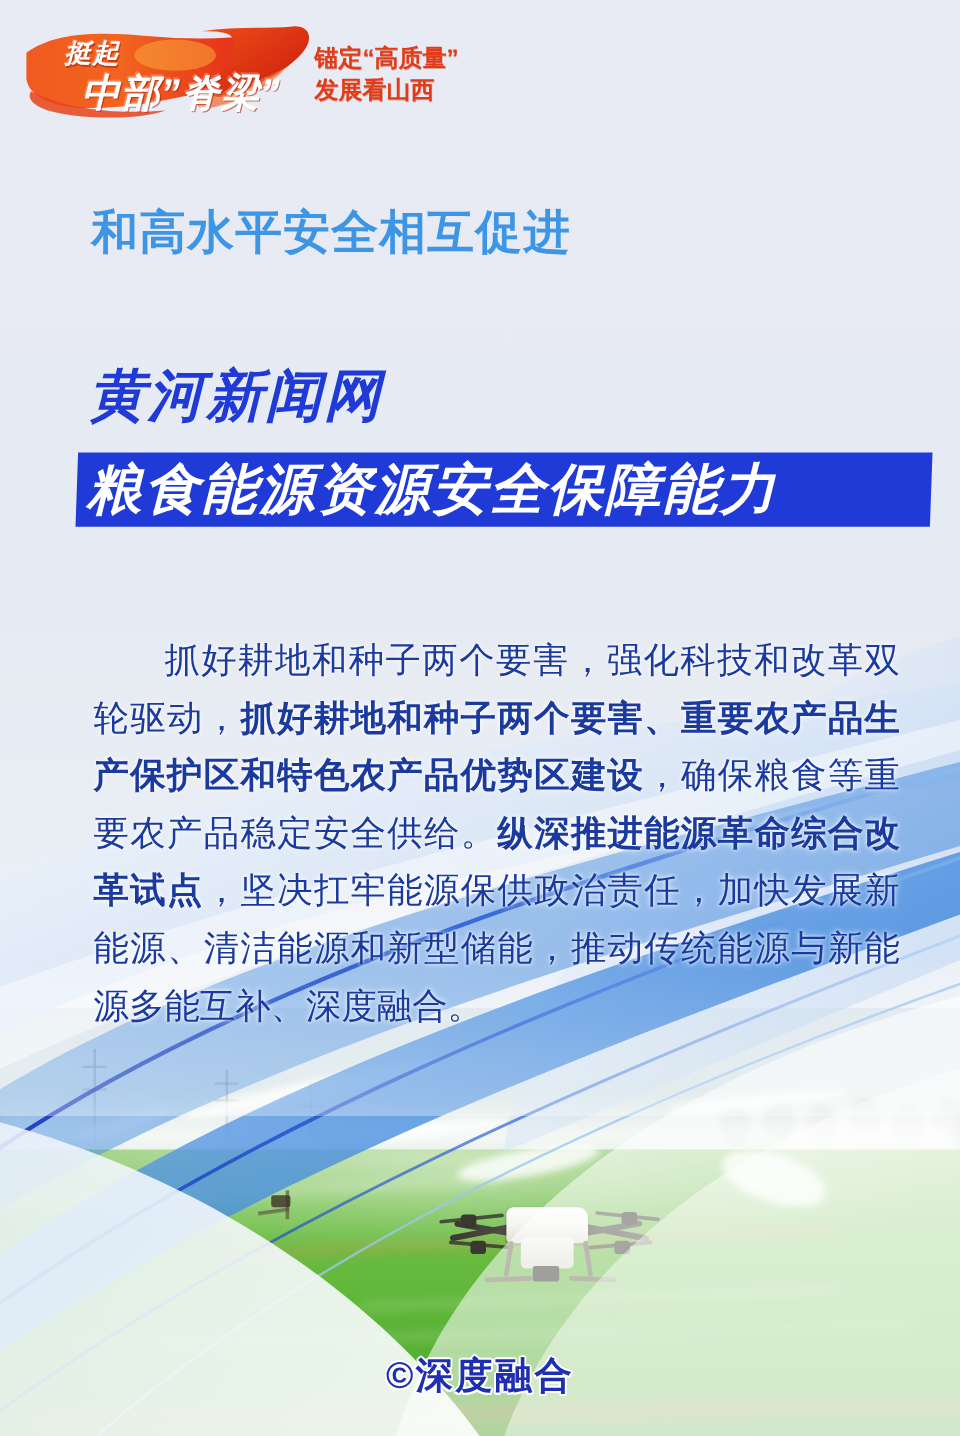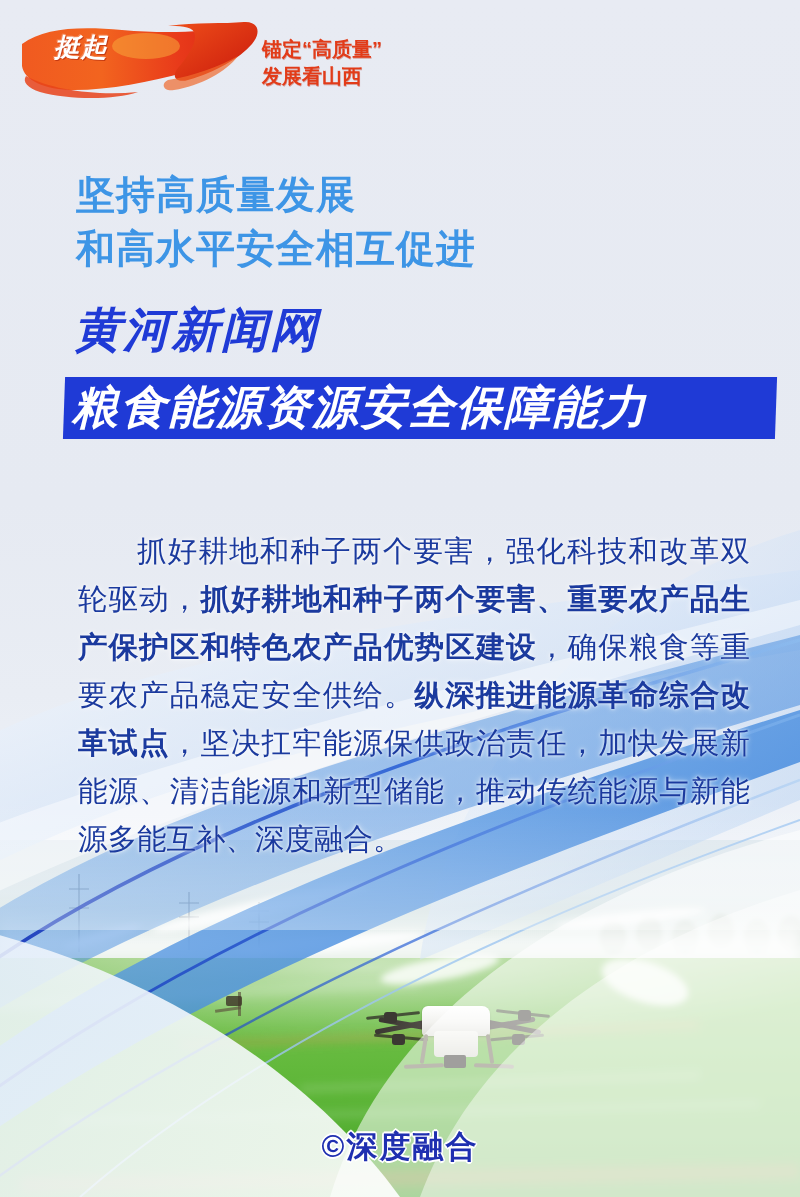--- a/index.html
+++ b/index.html
@@ -143,21 +143,21 @@
   }
   .logo-text-a, .logo-text-b {
     position: absolute;
     color: #ffffff;
     font-weight: bold;
     font-style: italic;
     letter-spacing: 1px;
     text-shadow: 1px 1px 0 rgba(160,30,10,0.55), -1px -1px 0 rgba(255,255,255,0.25);
     white-space: nowrap;
   }
-  .logo-text-a { left: 36px; top: 16px; font-size: 26px; }
+  .logo-text-a { left: 36px; top: 16px; font-size: 22px; }
   .logo-text-b { left: 50px; top: 42px; font-size: 32px; }
 
   .slogan {
     position: absolute; left: 262px; top: 36px;
     color: #e23b18;
     font-weight: bold;
     font-size: 20px;
     line-height: 27px;
     white-space: nowrap;
     text-shadow: 0.5px 0.5px 0 rgba(180,30,0,0.35);
@@ -371,29 +371,29 @@
       </defs>
       <path d="M4,24 C26,8 60,6 104,10 C150,14 186,12 214,6 C228,3 236,10 228,20
                C216,34 196,44 168,52 C132,62 92,70 56,70 C26,70 6,60 4,46 Z" fill="url(#bg1)"></path>
       <path d="M150,6 C178,2 206,4 226,2 C240,1 244,12 234,24 C222,38 198,52 170,60
                C160,63 152,58 160,48 C172,34 180,20 176,12 C173,6 160,6 150,6 Z" fill="url(#bg2)"></path>
       <path d="M8,56 C34,70 78,76 120,72 C96,80 52,80 22,72 C10,68 4,62 8,56 Z" fill="#e8431a" opacity="0.85"></path>
       <path d="M150,60 C176,56 202,46 220,36 C208,52 182,66 156,70 C146,72 142,64 150,60 Z" fill="#f06a2c" opacity="0.7"></path>
       <ellipse cx="128" cy="26" rx="34" ry="13" fill="#f8a83a" opacity="0.55"></ellipse>
     </svg>
     <span class="logo-text-a">挺起</span>
+    <span class="logo-text-b">中部”脊梁”</span>
   </div>
 
   <div class="slogan">
     <span>锚定“高质量”</span>
     <span class="ln2">发展看山西</span>
   </div>
 
   <div class="headline-light">
-    <span>坚持高质量发展</span>
     <span class="l2">和高水平安全相互促进</span>
   </div>
 
   <div class="headline-strong">黄河新闻网</div>
 
   <div class="headline-banner">
     <span class="headline-banner-text">粮食能源资源安全保障能力</span>
   </div>
 
   <p class="body-copy"><span>抓好耕地和种子两个要害，强化科技和改革双轮驱动，</span><b>抓好耕地和种子两个要害、重要农产品生产保护区和特色农产品优势区建设</b><span>，确保粮食等重要农产品稳定安全供给。</span><b>纵深推进能源革命综合改革试点</b><span>，坚决扛牢能源保供政治责任，加快发展新能源、清洁能源和新型储能，推动传统能源与新能源多能互补、深度融合。</span></p>

